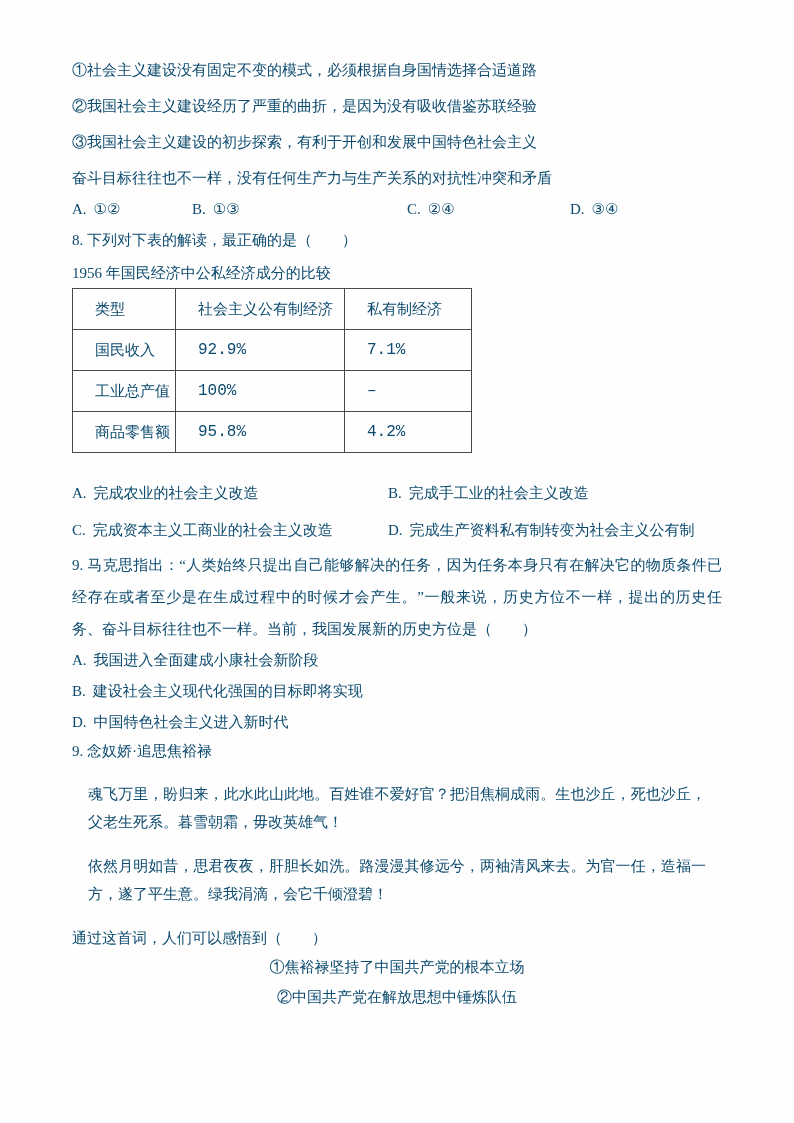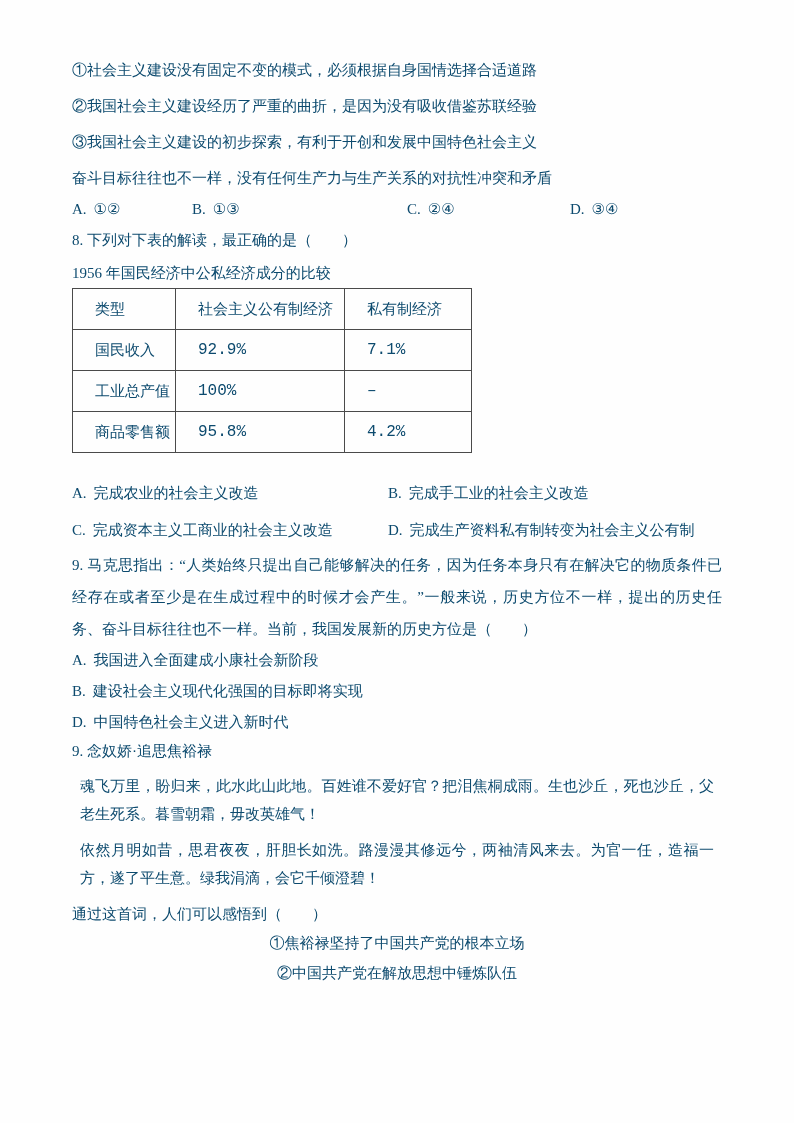--- a/index.html
+++ b/index.html
@@ -30,21 +30,21 @@
 
   .opts2 { margin-top:22px; }
   .orow  { display:flex; line-height:37px;align-items:center; }
   .orow .opt2:first-child { width:316px; }
   .opt2  { white-space:nowrap; }
 
   .q9stem { line-height:32px; text-align:justify; }
   .q9opt  { line-height:31px; white-space:nowrap; }
 
   .q10title { line-height:26px; white-space:nowrap; }
-  .poem p { margin:8px; line-height:28px; text-align:justify; }
+  .poem p { margin:16px; line-height:28px; text-align:justify; }
   .poem p + p { margin-top:8px; }
   .prompt { line-height:28px; margin-top:4px; white-space:nowrap; }
   .fin    { line-height:30px; white-space:nowrap;text-align:center; }
 </style>
 </head>
 <body>
 
 <div class="page">
   <div class="content">
 

